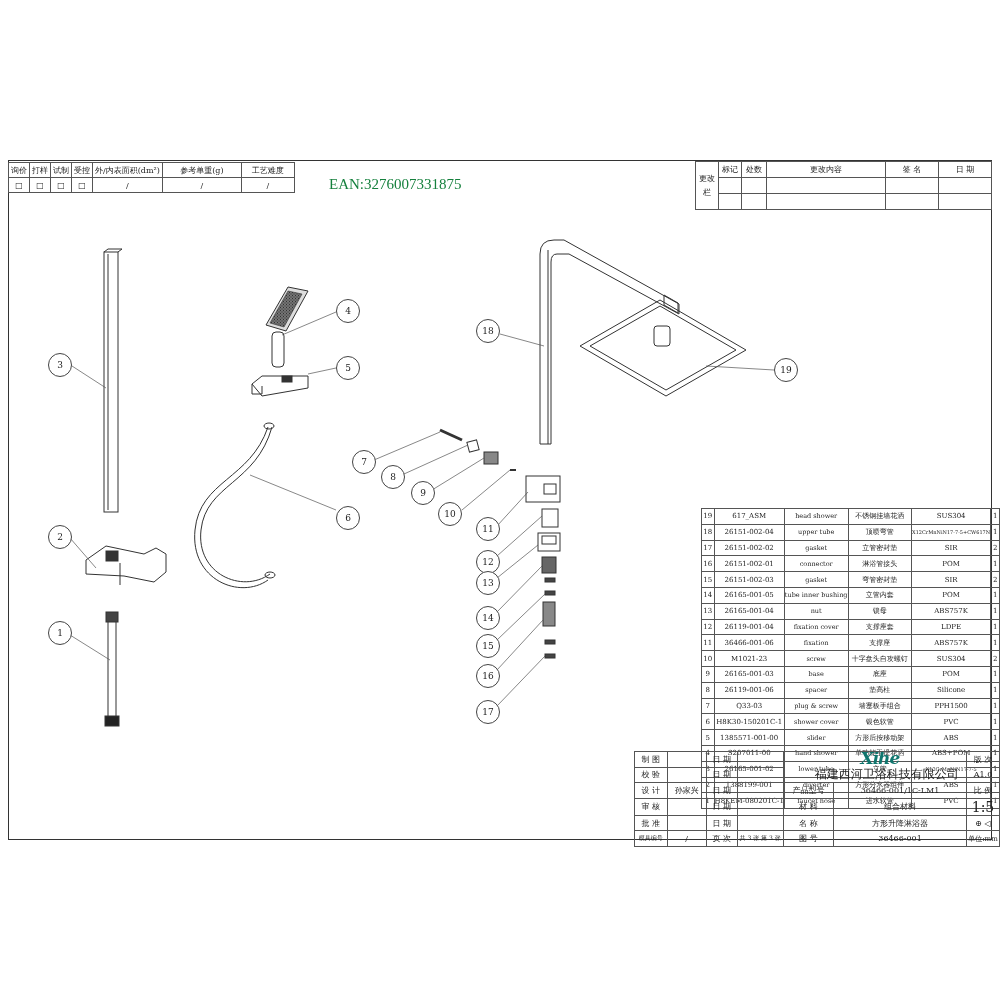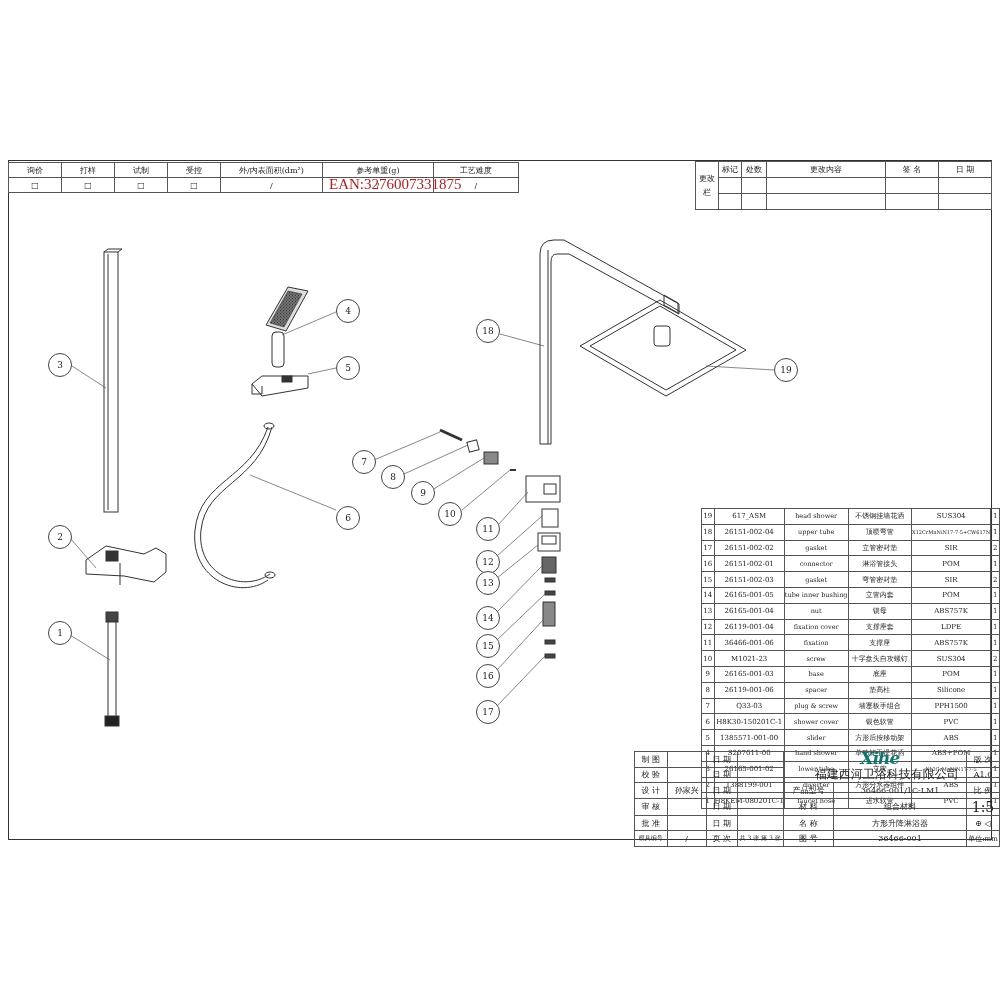--- a/index.html
+++ b/index.html
@@ -4,25 +4,25 @@
 <style>
   html, body { margin: 0; padding: 0; background: #fff; }
   body { width: 1000px; height: 1000px; position: relative; overflow: hidden;
          font-family: "DejaVu Serif", "Liberation Serif", serif; color: #222; }
   .frame { position: absolute; left: 8px; top: 160px; width: 984px; height: 680px;
            border: 1px solid #333; box-sizing: border-box; }
   table { border-collapse: collapse; }
   td { border: 1px solid #555; padding: 0; text-align: center; vertical-align: middle;
        white-space: nowrap; overflow: hidden; }
   .tl { position: absolute; left: 8px; top: 162px; font-size: 8px; }
-  .tl td { height: 14px; padding: 0 18px; }
+  .tl td { height: 14px; padding: 0 2px; }
   .tr { position: absolute; left: 695px; top: 161px; font-size: 8px; }
   .tr td { height: 15px; text-align: center; }
   .ean { position: absolute; left: 329px; top: 176px; font-size: 15px;
-         font-family: "Liberation Serif", serif; color: #b91c1c; }
+         font-family: "Liberation Serif", serif; color: #15803d; }
   .bom { position: absolute; left: 701px; top: 508px; font-size: 7px; }
   .bom td { height: 14.8px; }
   .bom .tiny { font-size: 5px; }
   .bom .en { font-size: 6.5px; margin-left: 43px; }
   .tb { position: absolute; left: 634px; top: 751px; font-size: 8px; }
   .tb td { height: 14.6px; }
   .logo-cell { position: relative; }
   .logo { font-family: "DejaVu Serif", serif; font-style: italic; font-weight: bold;
           font-size: 17px; position: absolute; left: 10px; right: 0; top: -4px; color: #0f766e; letter-spacing: -1px; }
   .company { font-size: 12px; position: relative; top: 7px; margin-left: 24px; }

